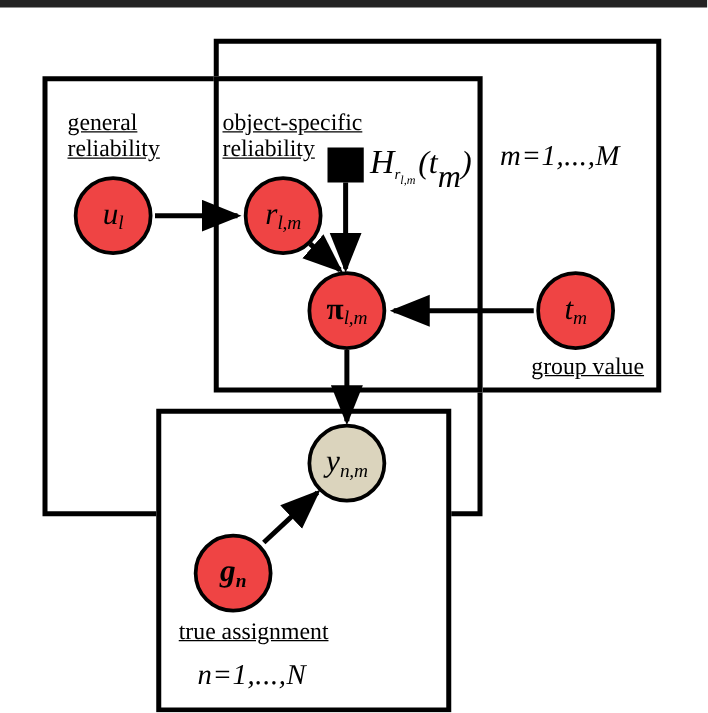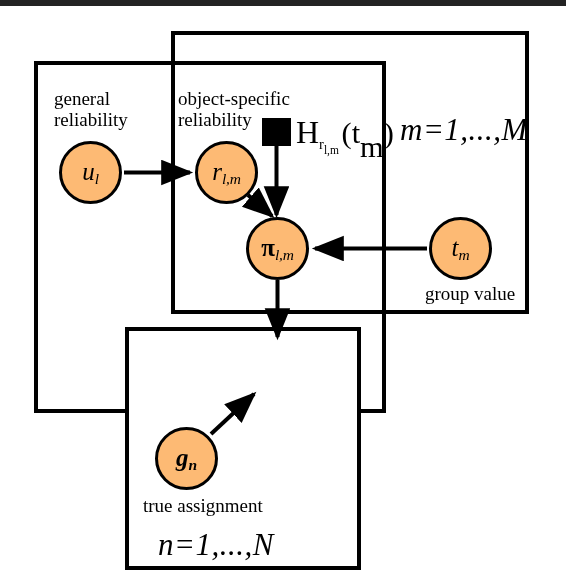--- a/index.html
+++ b/index.html
@@ -34,21 +34,21 @@
   .plate-n  { left: 125px; top: 327px; width: 236px; height: 243px; z-index: 6; background:#ffffff; }
 
   
   .edges { position: absolute; left: 0; top: 0; width: 566px; height: 570px; z-index: 9; }
 
   
   .node {
     position: absolute;
     border-radius: 50%;
     border: 3.5px solid #000000;
-    background: #fdba74;
+    background: #ef4444;
     box-sizing: border-box;
     display: flex;
     align-items: center;
     justify-content: center;
     z-index: 12;
   }
   .node .lbl {
     font-style: italic;
     font-size: 25px;
     line-height: 1;
@@ -84,39 +84,41 @@
   
   .lab {
     position: absolute;
     z-index: 11;
     white-space: nowrap;
     color: #000;
   }
   .cap {
     font-size: 19px;
     line-height: 21px;
+    text-decoration: underline;
   }
   .cap-general { left: 54px; top: 88px; }
   .cap-object  { left: 178px; top: 88px; }
   .cap-true    { left: 425px; top: 283px; }
   .cap-group   { left: 143px; top: 495px; }
 
   .idx {
     font-style: italic;
-    font-size: 31px;
+    font-size: 23px;
     letter-spacing: 0.5px;
   }
   .idx-m { left: 400px; top: 112px; }
   .idx-l { left: 52px;  top: 287px; }
   .idx-n { left: 158px; top: 527px; }
 
   .hfunc {
     position: absolute;
     left: 296px; top: 114px;
-    font-size: 32px;
+    font-size: 27px;
+    font-style: italic;
     z-index: 11;
     white-space: nowrap;
   }
   .hfunc sub {
     font-size: 0.45em;
     vertical-align: -0.45em;
   }
   .hfunc .arg { font-size: 0.95em; }
 </style>
 </head>
@@ -174,20 +176,25 @@
       <span class="bold-pi">π</span><sub>l,m</sub>
     </span>
   </div>
 
   <div class="node node-t">
     <span class="lbl">
       <span>t</span><sub>m</sub>
     </span>
   </div>
 
+  <div class="node node-y observed">
+    <span class="lbl">
+      <span>y</span><sub>n,m</sub>
+    </span>
+  </div>
 
   <div class="node node-g">
     <span class="lbl">
       <span>g</span><sub>n</sub>
     </span>
   </div>
 
   <div class="lab cap cap-general">
     <div>general</div>
     <div>reliability</div>

